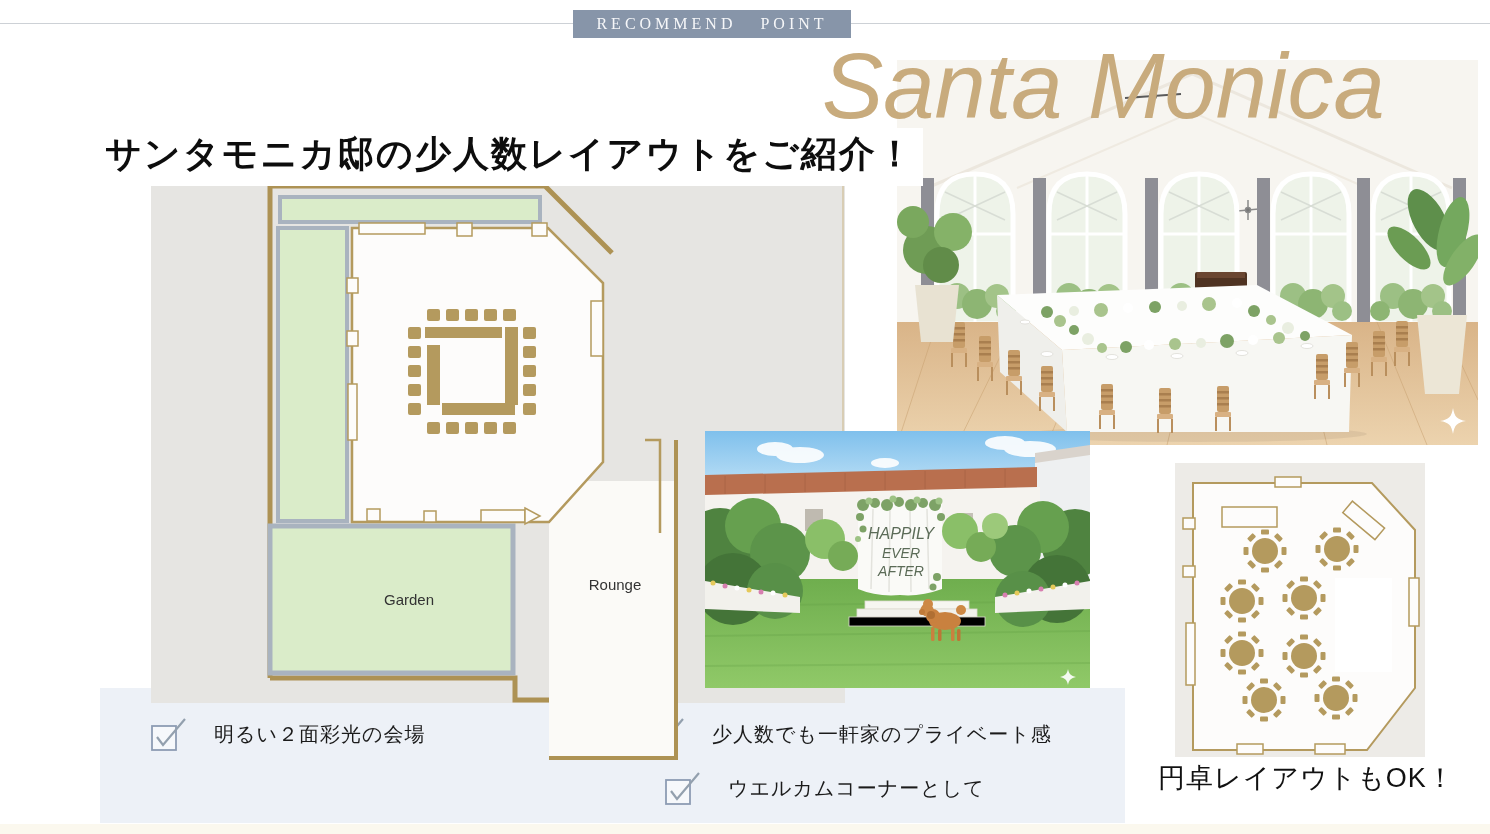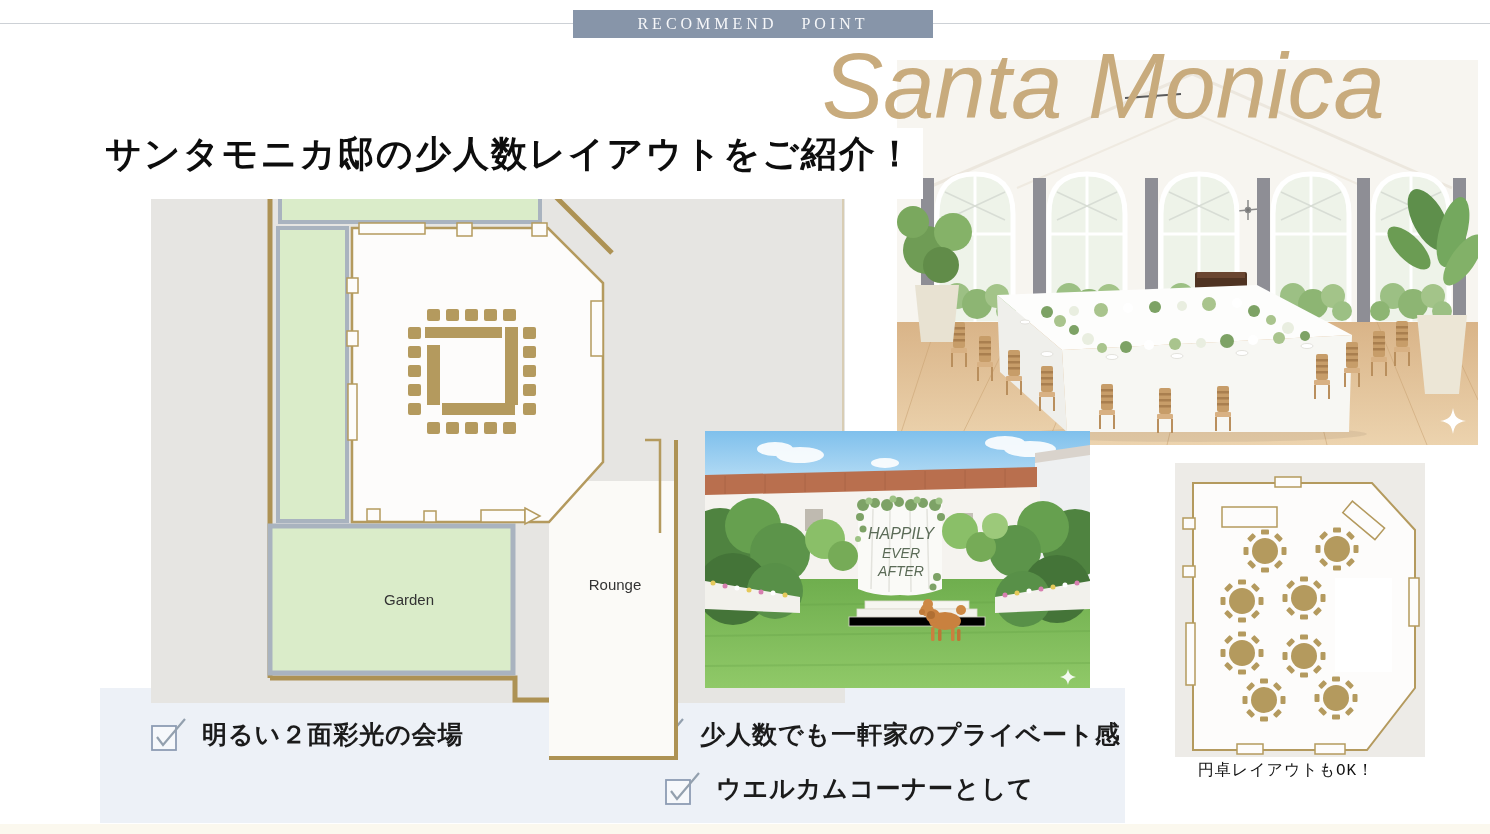--- a/index.html
+++ b/index.html
@@ -1,39 +1,39 @@
 <!DOCTYPE html>
 <html><head>
 <meta charset="utf-8">
 <style>
   html,body{margin:0;padding:0;background:#ffffff;}
   .page{position:relative;width:1490px;height:834px;background:#ffffff;overflow:hidden;
         font-family:"Liberation Sans",sans-serif;}
   .top-line{position:absolute;left:0;top:23px;width:100%;height:1px;background:#cdd1d6;z-index:1;}
-  .banner{position:absolute;left:573px;top:10px;width:360px;height:28px;background:#8795a9;
+  .banner{position:absolute;left:573px;top:10px;width:278px;height:28px;background:#8795a9;
           display:flex;align-items:center;justify-content:center;z-index:2;}
   .banner span{color:#f6f7f9;font-family:"Liberation Serif",serif;font-size:16px;
                letter-spacing:4px;word-spacing:16px;}
   .heading{position:absolute;left:103px;top:128px;margin:0;z-index:6;background:#ffffff;
            font-family:"Liberation Serif","DejaVu Serif",serif;font-weight:700;color:#0d0d0d;
-           font-size:36px;letter-spacing:2px;padding:2px 8px 20px 2px;white-space:nowrap;}
+           font-size:36px;letter-spacing:2px;padding:2px 8px 7px 2px;white-space:nowrap;}
   .script-title{position:absolute;left:822px;top:40px;z-index:5;
                 font-family:Liberation Sans, sans-serif;font-style:italic;
                 font-size:92px;line-height:1;color:#c8ab7d;white-space:nowrap;pointer-events:none;}
   .photo-indoor{position:absolute;left:897px;top:60px;width:581px;height:385px;z-index:1;}
   .photo-garden{position:absolute;left:705px;top:431px;width:385px;height:214px;z-index:4;}
   .plan-main{position:absolute;left:151px;top:181px;z-index:2;}
   .plan-round{position:absolute;left:1175px;top:463px;z-index:2;}
   .round-caption{position:absolute;left:1158px;top:760px;width:256px;text-align:center;z-index:2;
-                 font-family:Liberation Mono, monospace;font-size:16px;color:#111;
+                 font-family:Liberation Sans, sans-serif;font-size:27px;color:#111;
                  letter-spacing:1px;white-space:nowrap;}
   .checklist{position:absolute;left:100px;top:688px;width:1025px;height:135px;background:#edf1f7;z-index:0;}
   .check-item{position:absolute;display:flex;align-items:center;height:40px;}
   .check-item .box{width:38px;height:36px;flex:0 0 auto;}
-  .check-item .lbl{margin-left:14px;font-size:25px;font-weight:700;color:#1b1b1b;
+  .check-item .lbl{margin-left:26px;font-size:20px;font-weight:400;color:#1b1b1b;
                    letter-spacing:1px;white-space:nowrap;}
   .bottom-strip{position:absolute;left:0;top:824px;width:100%;height:10px;background:#fbf8ee;z-index:0;}
   svg text{font-family:"Liberation Sans",sans-serif;}
 </style>
 </head>
 <body>
 
 <div class="page">
 
   <div class="top-line"></div>

